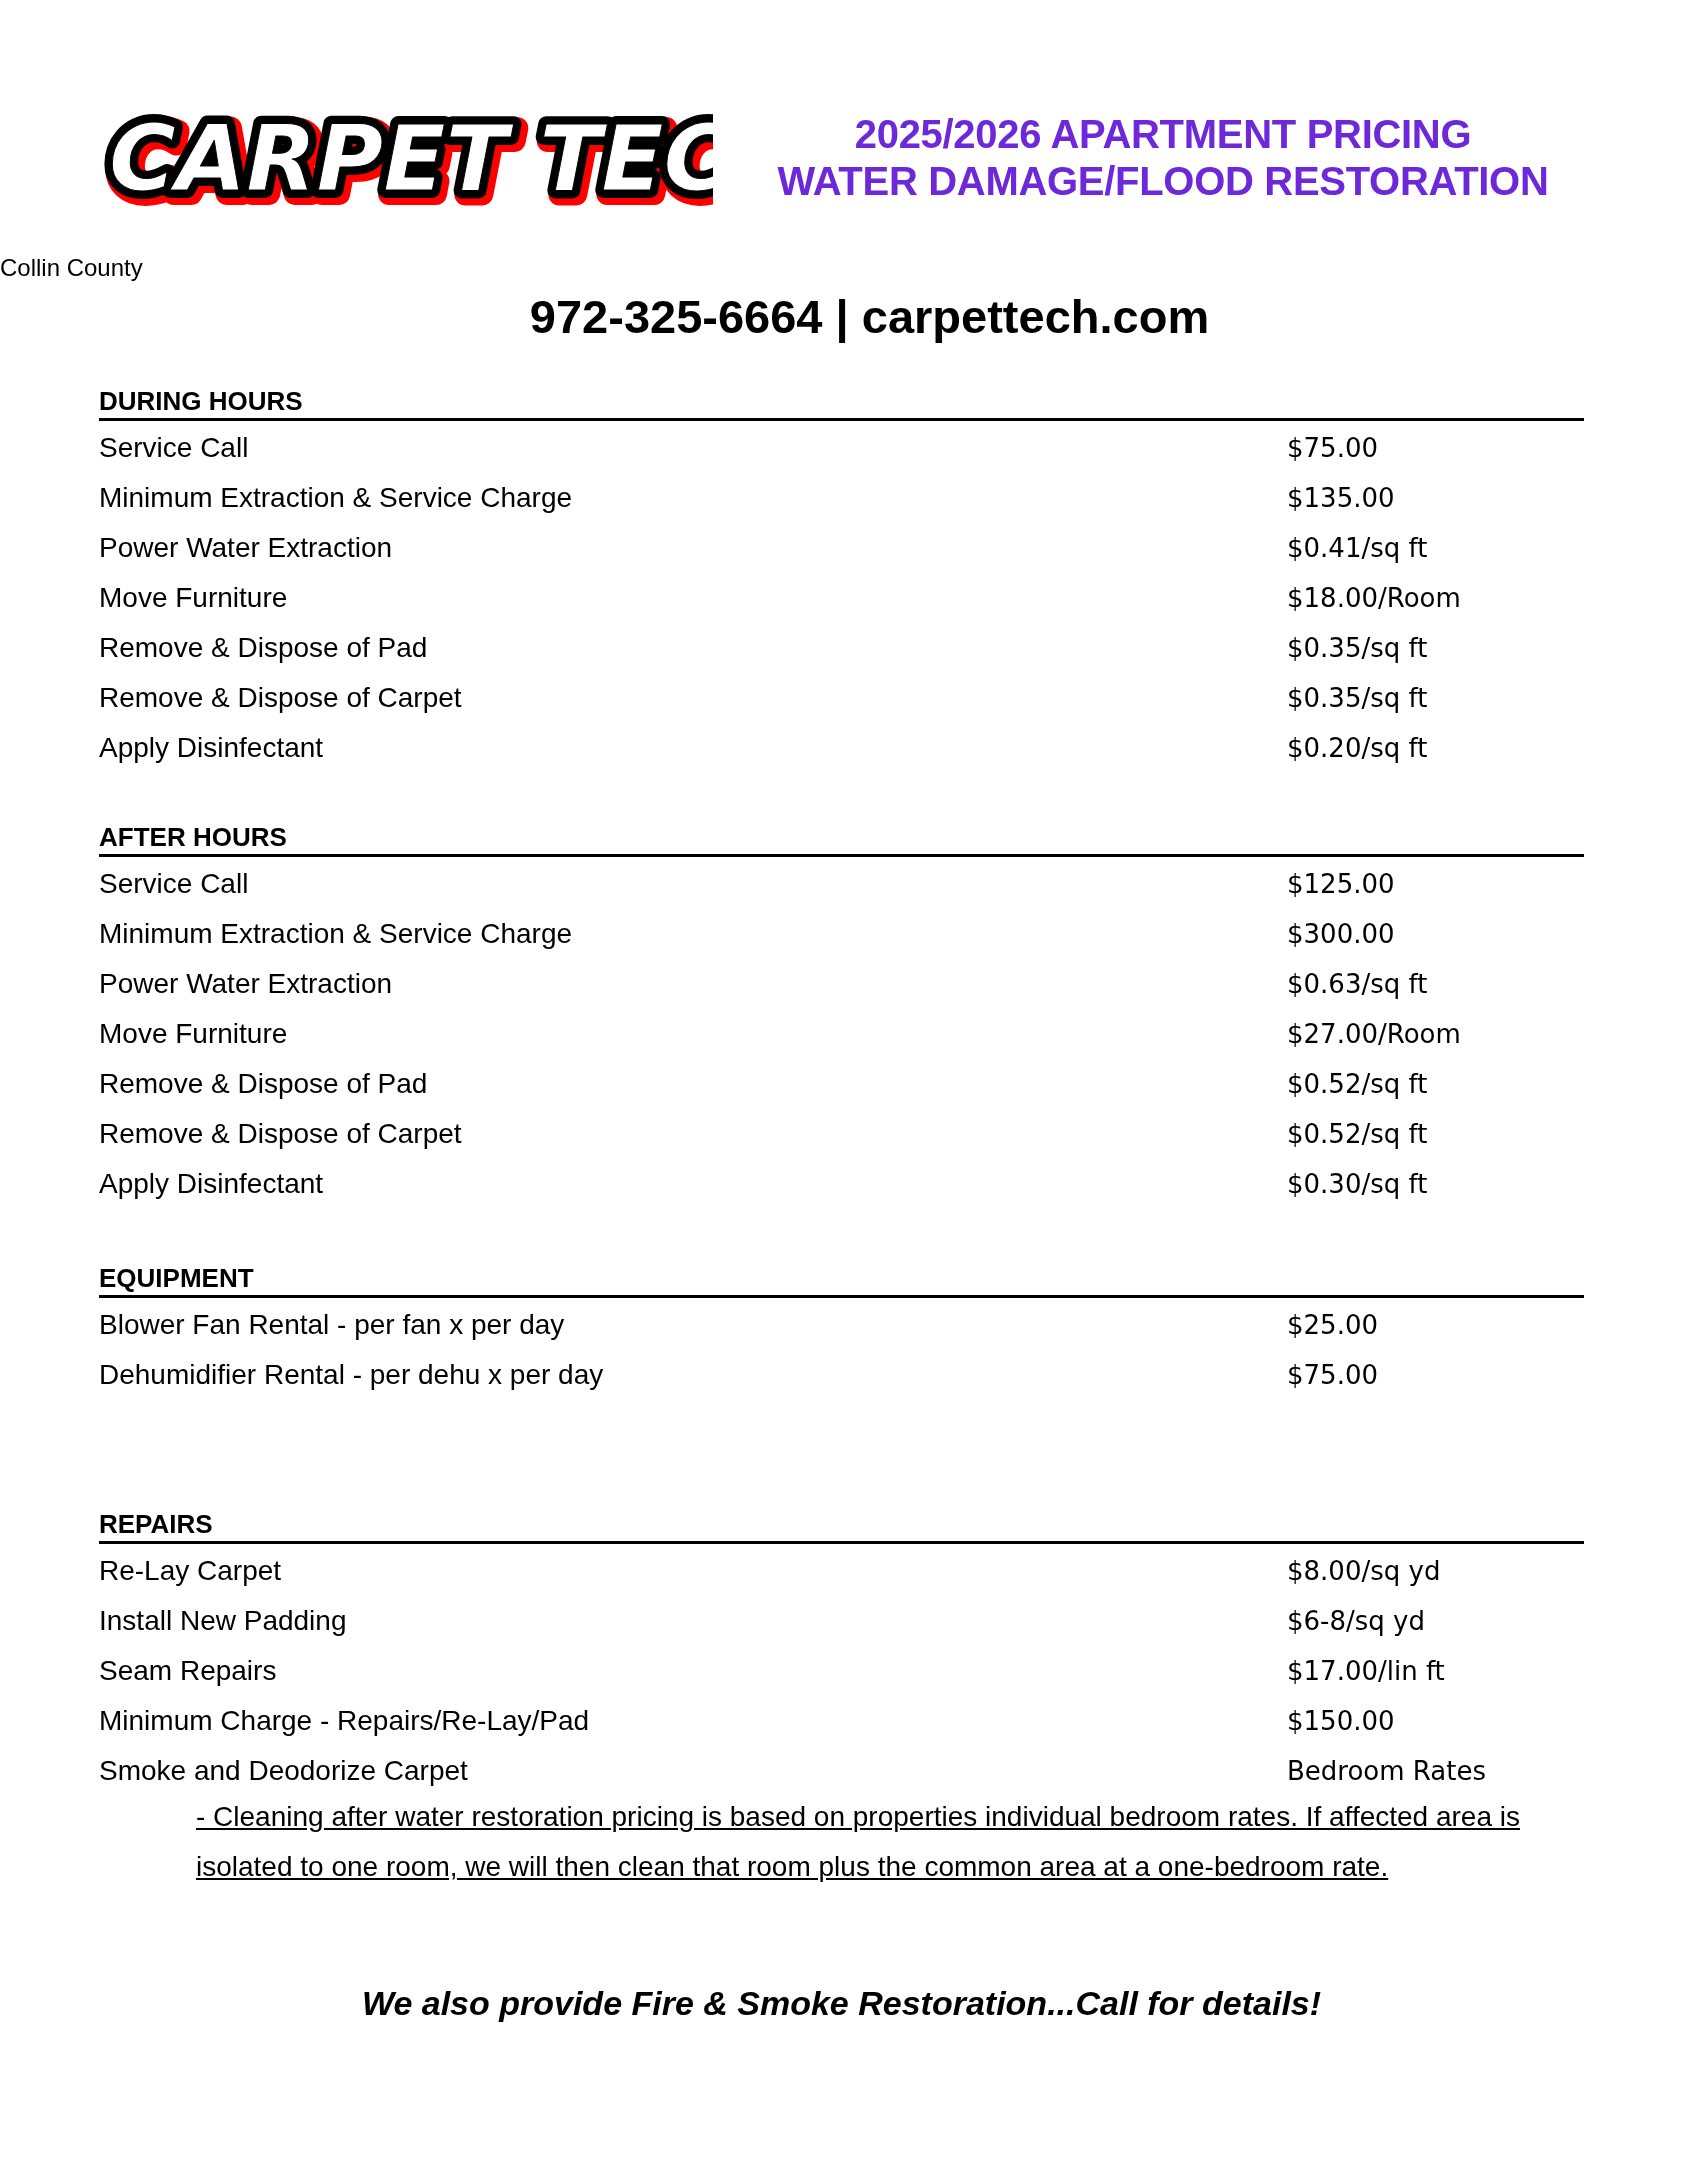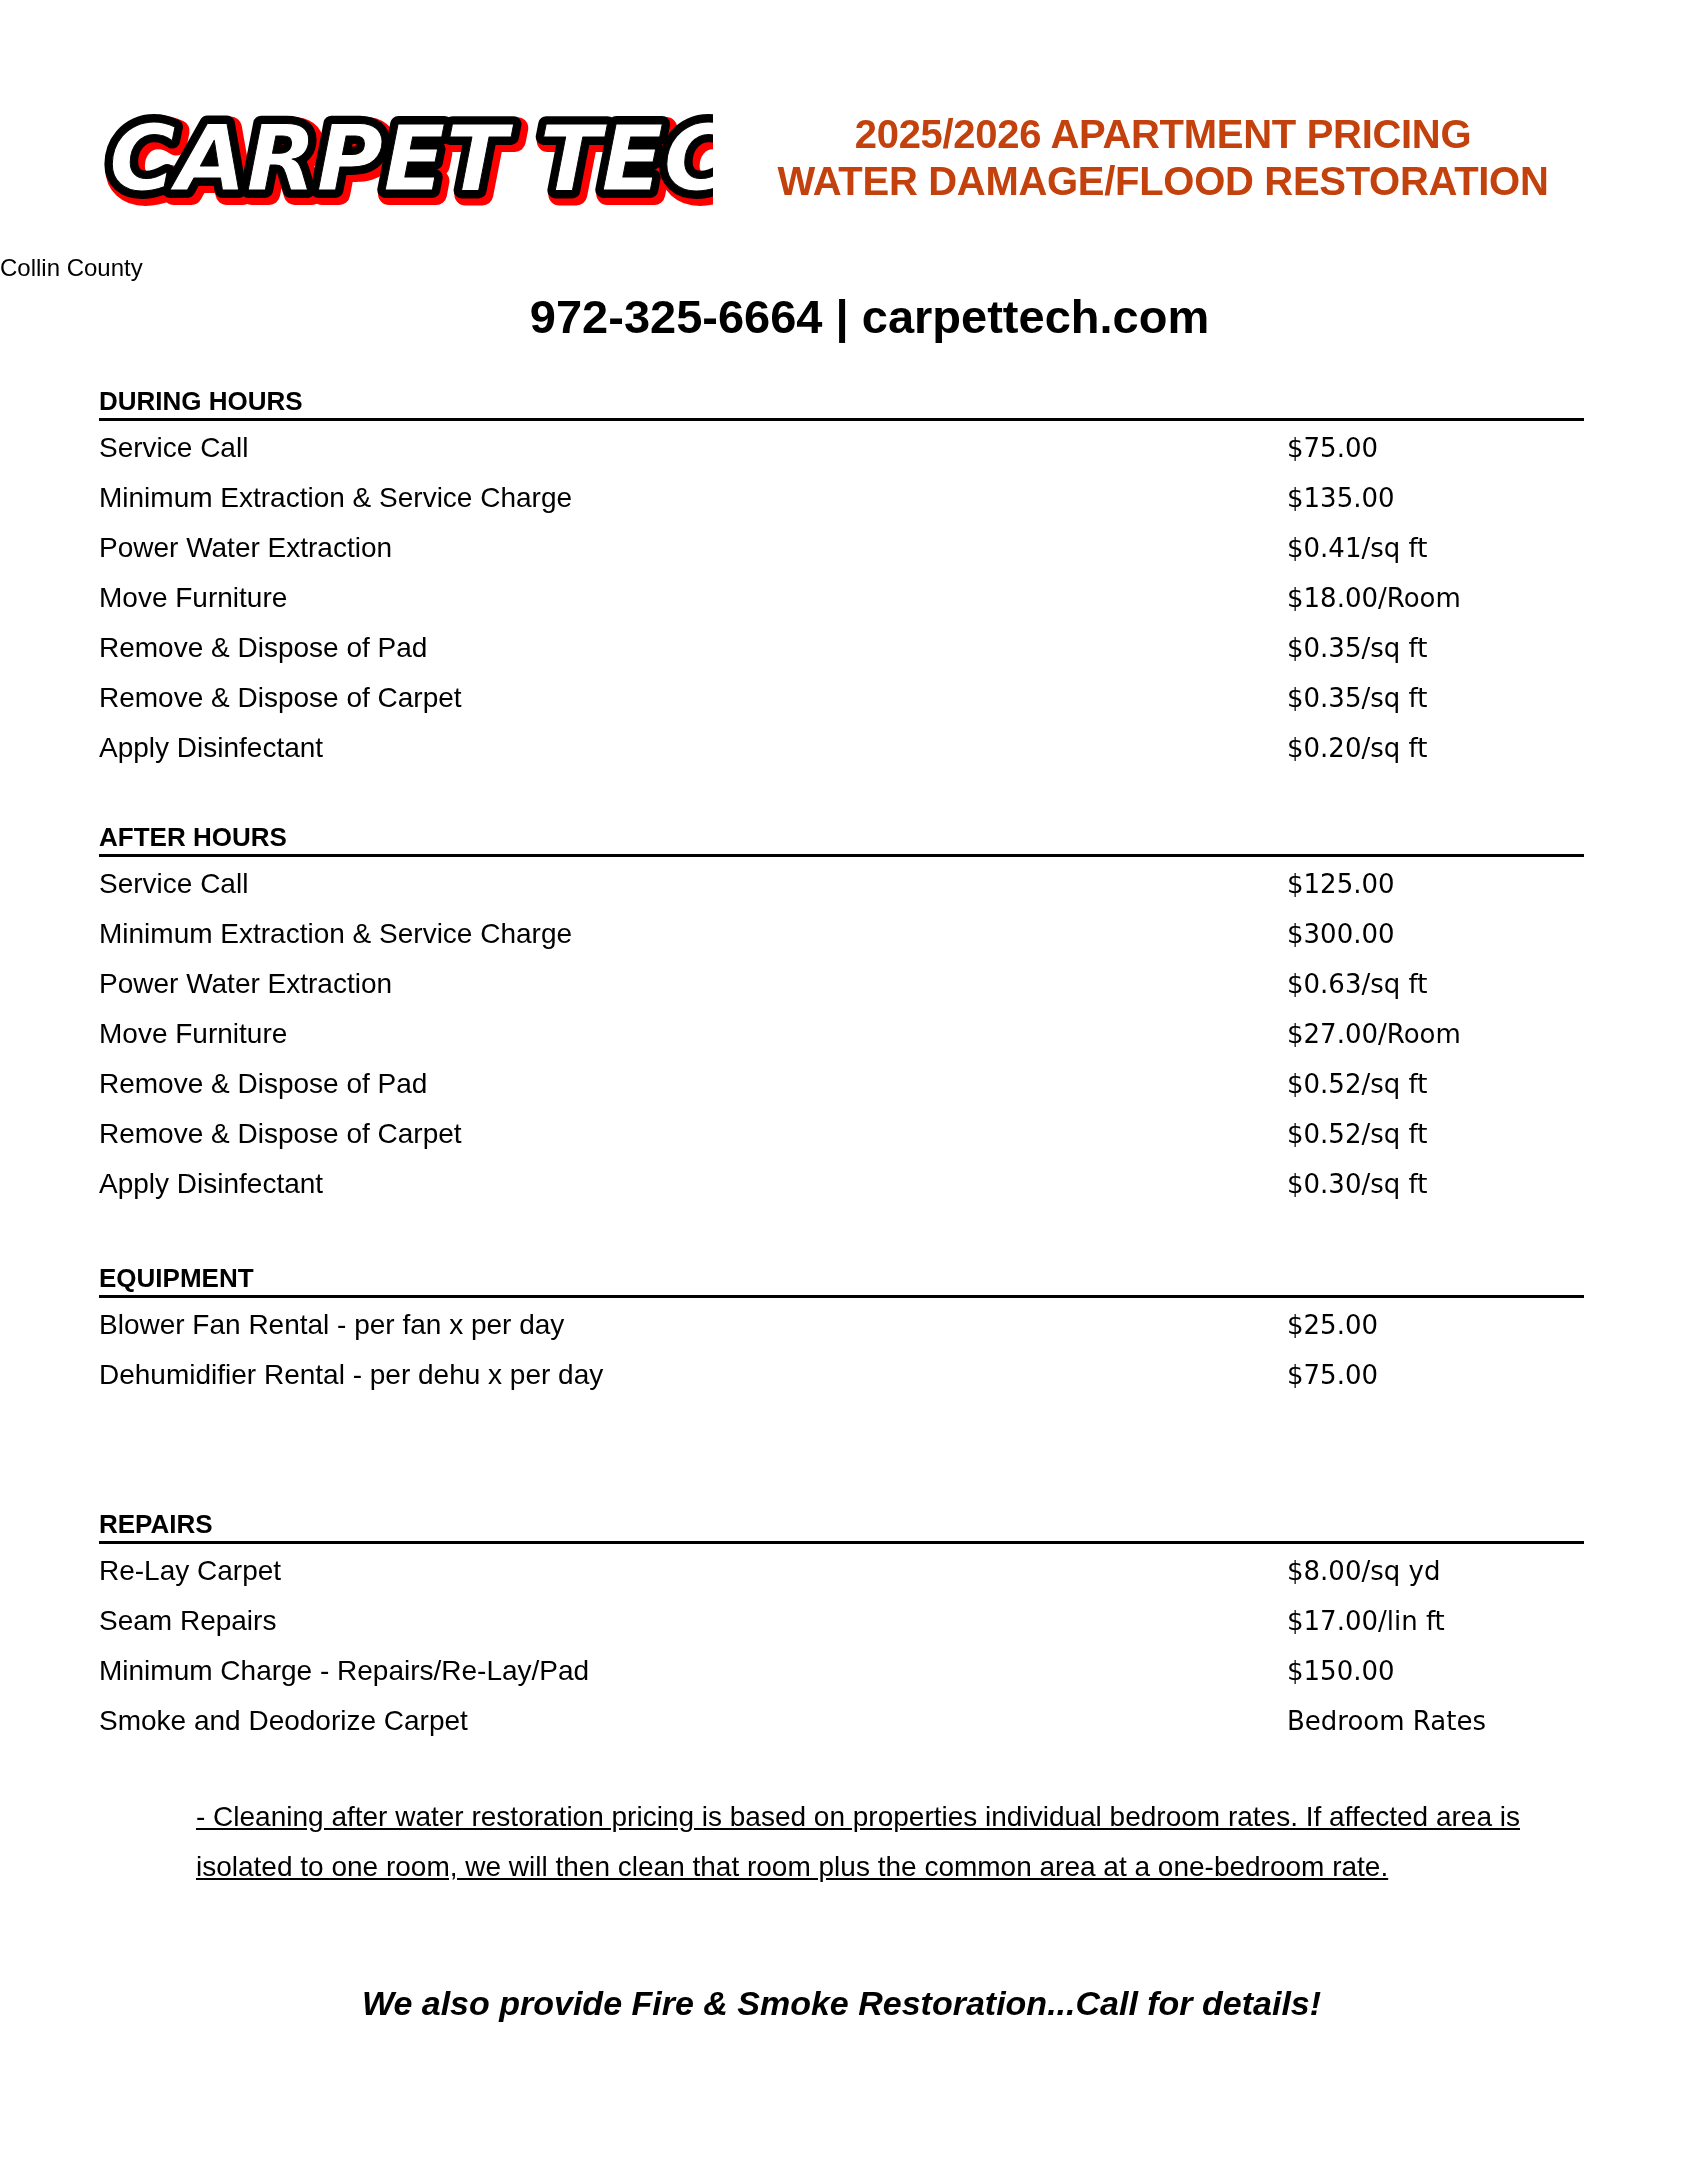--- a/index.html
+++ b/index.html
@@ -4,21 +4,21 @@
 <style>
   html, body { margin: 0; padding: 0; background: #ffffff; }
   body { width: 1683px; height: 2178px; position: relative; overflow: hidden;
          font-family: "Liberation Sans", "DejaVu Sans", sans-serif; color: #000; }
 
   
   .logo { position: absolute; left: 99px; top: 99px; width: 614px; height: 119px; }
   .logo svg { width: 100%; height: 100%; display: block; }
 
   .title-block { position: absolute; left: 752px; top: 111px; width: 822px; text-align: center;
-                 color: #c2410c; font-family: "Liberation Sans", sans-serif; font-weight: bold;
+                 color: #6d28d9; font-family: "Liberation Sans", sans-serif; font-weight: bold;
                  font-size: 40px; line-height: 47px; letter-spacing: -0.3px; }
   .title-block div { white-space: nowrap; }
 
   .county { position: absolute; left: 0; width: 1382px; top: 253px; 
             font-family: "Liberation Sans", sans-serif; font-size: 24px; line-height: 30px; }
   .contact { position: absolute; left: 0; width: 1683px; top: 287px; text-align: center;
              font-family: "Liberation Sans", sans-serif; font-weight: bold; font-size: 47px; line-height: 59px; margin-left: 28px; }
 
   
   .section { position: absolute; left: 99px; width: 1485px; }
@@ -143,20 +143,24 @@
 </div>
 
 <div class="section" style="top:1509px;">
   <div class="section-head">REPAIRS</div>
   <div class="rows">
     <div class="row">
         <span class="label">Re-Lay Carpet</span>
         <span class="price">$8.00/sq yd</span>
       </div>
     <div class="row">
+        <span class="label">Install New Padding</span>
+        <span class="price">$6-8/sq yd</span>
+      </div>
+    <div class="row">
         <span class="label">Seam Repairs</span>
         <span class="price">$17.00/lin ft</span>
       </div>
     <div class="row">
         <span class="label">Minimum Charge - Repairs/Re-Lay/Pad</span>
         <span class="price">$150.00</span>
       </div>
     <div class="row">
         <span class="label">Smoke and Deodorize Carpet</span>
         <span class="price">Bedroom Rates</span>

